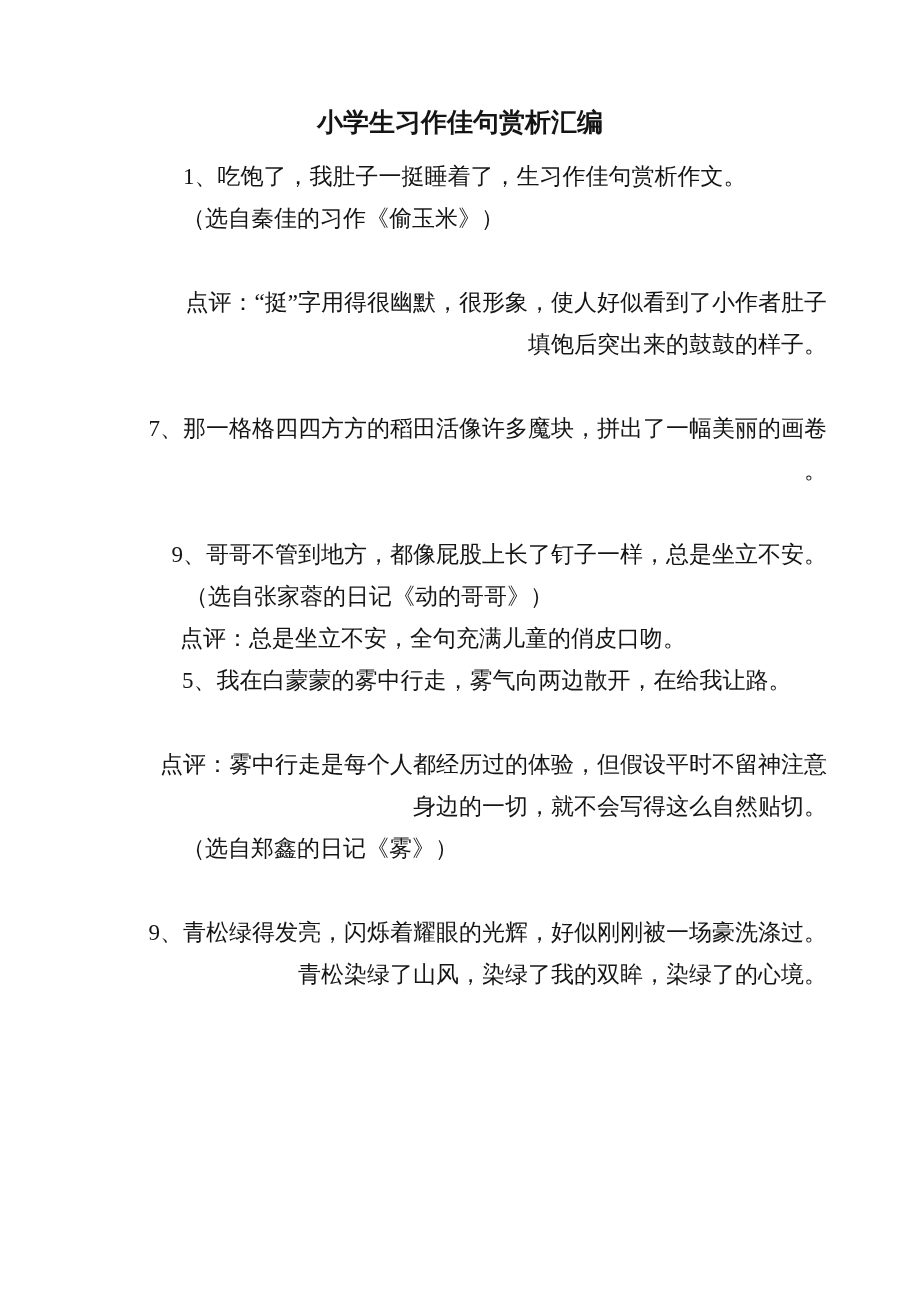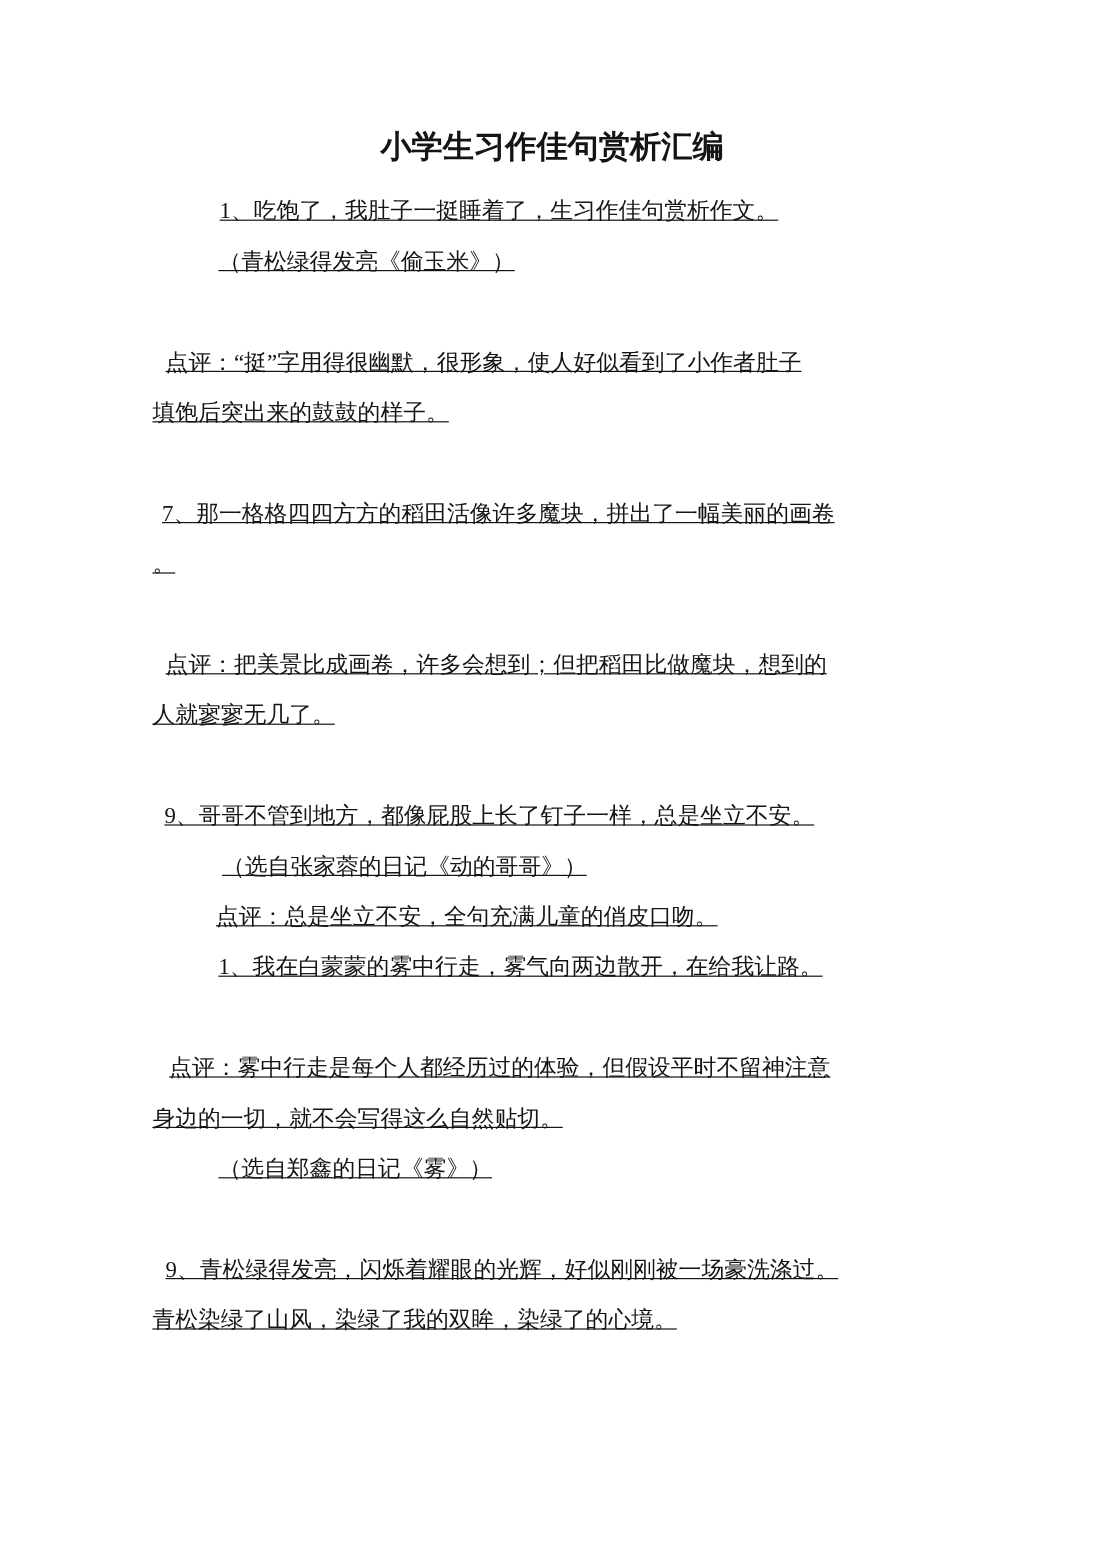--- a/index.html
+++ b/index.html
@@ -17,57 +17,54 @@
   .doc-title {
     margin: 0 -93px 0 -127px;
     text-align: center;
     font-size: 26px;
     font-weight: bold;
     line-height: 44px;
     white-space: pre-line;
   }
   .para {
     margin: 0;
-    font-size: 19px;
+    font-size: 23px;
     line-height: 42px;
     white-space: pre-line;
     word-break: break-all;
-    text-decoration: underline;
   }
-  .gap { margin-top: 42px; }
+  .gap { margin-top: 42px; text-align: right; }
   .after-title { margin-top: 11px; }
 </style>
 </head>
 <body>
 
 <div class="page">
 
   <h1 class="doc-title">小学生习作佳句赏析汇编</h1>
 
   <p class="para after-title" style="text-indent:56px">1、吃饱了，我肚子一挺睡着了，生习作佳句赏析作文。</p>
 
-  <p class="para" style="text-indent:55px">（青松绿得发亮《偷玉米》）</p>
+  <p class="para" style="text-indent:55px">（选自秦佳的习作《偷玉米》）</p>
 
   <p class="para gap" style="text-indent:11px">点评：“挺”字用得很幽默，很形象，使人好似看到了小作者肚子
 填饱后突出来的鼓鼓的样子。</p>
 
   <p class="para gap" style="text-indent:8px">7、那一格格四四方方的稻田活像许多魔块，拼出了一幅美丽的画卷
 。</p>
 
 
-  <p class="para gap" style="text-indent:11px">点评：把美景比成画卷，许多会想到；但把稻田比做魔块，想到的
-人就寥寥无几了。</p>
 
   <p class="para gap" style="text-indent:10px">9、哥哥不管到地方，都像屁股上长了钉子一样，总是坐立不安。</p>
 
   <p class="para" style="text-indent:58px">（选自张家蓉的日记《动的哥哥》）</p>
 
   <p class="para" style="text-indent:53px">点评：总是坐立不安，全句充满儿童的俏皮口吻。</p>
 
-  <p class="para" style="text-indent:55px">1、我在白蒙蒙的雾中行走，雾气向两边散开，在给我让路。</p>
+  <p class="para" style="text-indent:55px">5、我在白蒙蒙的雾中行走，雾气向两边散开，在给我让路。</p>
 
   <p class="para gap" style="text-indent:14px">点评：雾中行走是每个人都经历过的体验，但假设平时不留神注意
 身边的一切，就不会写得这么自然贴切。</p>
 
   <p class="para" style="text-indent:55px">（选自郑鑫的日记《雾》）</p>
 
   <p class="para gap" style="text-indent:11px">9、青松绿得发亮，闪烁着耀眼的光辉，好似刚刚被一场豪洗涤过。
 青松染绿了山风，染绿了我的双眸，染绿了的心境。</p>
 
 </div>

